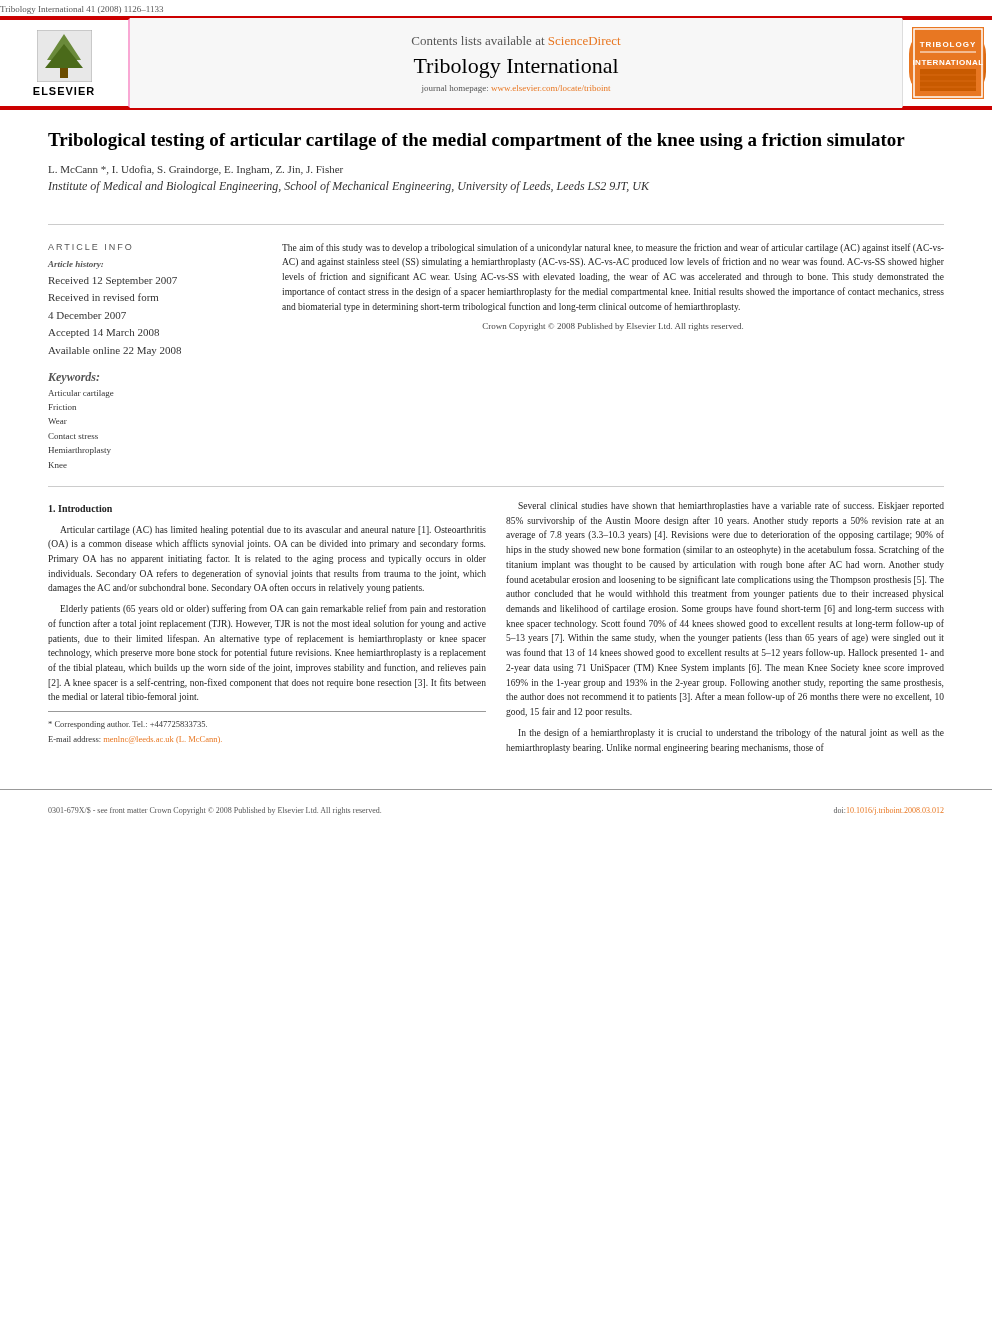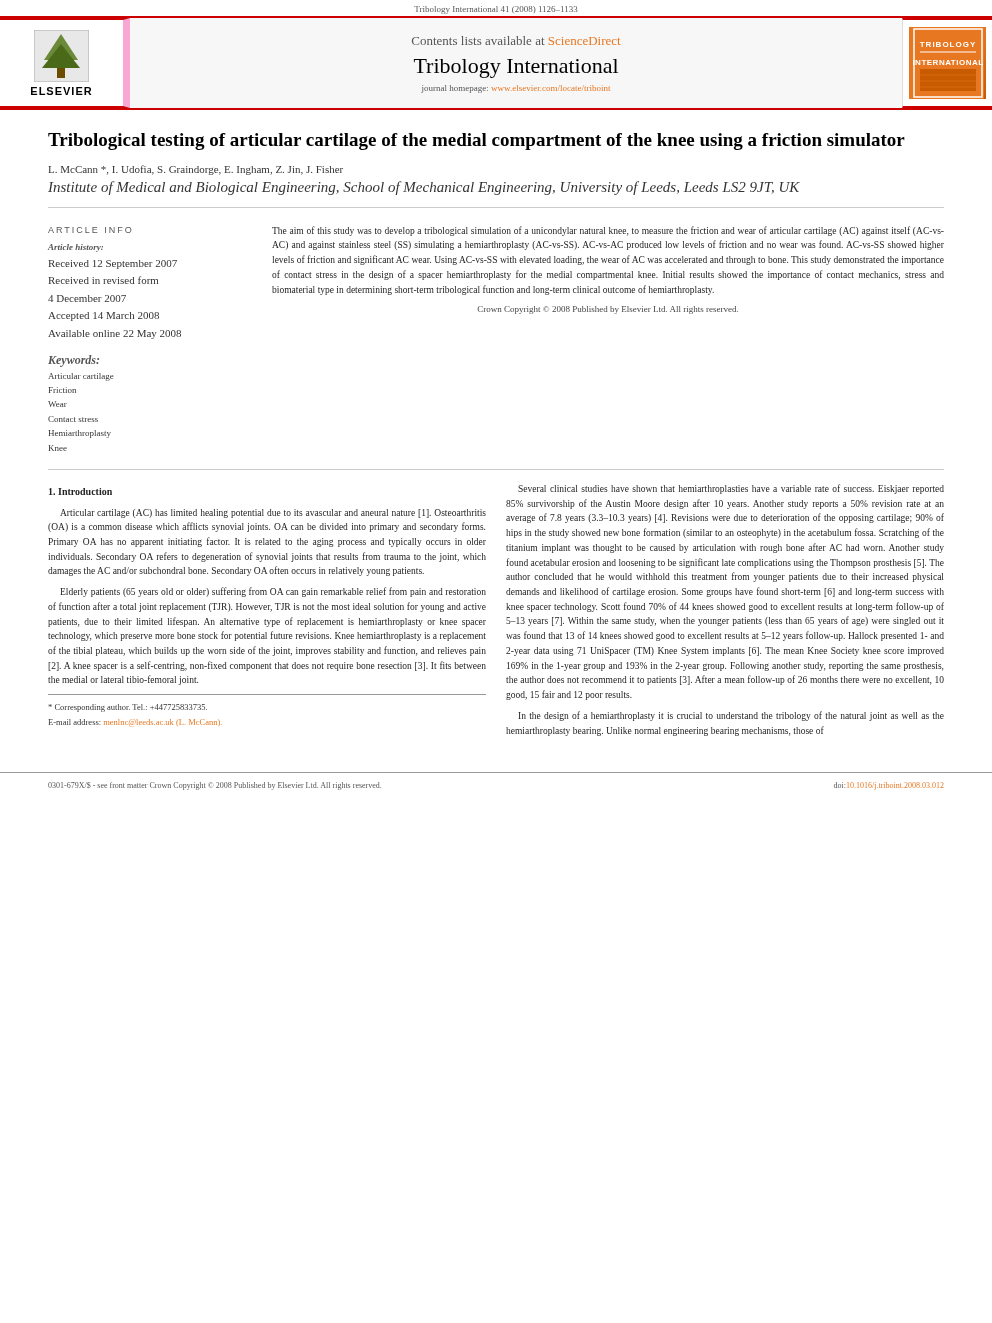--- a/index.html
+++ b/index.html
@@ -7,21 +7,20 @@
       background: #fff;
       font-family: "Times New Roman", Times, serif;
       font-size: 10px;
       color: #000;
       width: 992px;
       min-height: 1323px;
     }
 
     
     .top-bar {
-      text-align: center;
       font-size: 9px;
       color: #555;
       padding: 4px 0 2px;
       border-bottom: none;
     }
 
     
     .journal-header {
       display: flex;
       align-items: stretch;
@@ -29,21 +28,21 @@
       border-bottom: 2px solid #c00;
       margin: 0 0 0 0;
       min-height: 90px;
     }
     .journal-header .logo-left {
       width: 130px;
       display: flex;
       align-items: center;
       justify-content: center;
       padding: 6px;
-      border-right: 7px solid #f9a8d4;
+      border-right: 2px solid #f9a8d4;
     }
     .elsevier-logo {
       display: flex;
       flex-direction: column;
       align-items: center;
     }
     .elsevier-logo .elsevier-text {
       font-family: Arial, sans-serif;
       font-size: 11px;
       font-weight: bold;
@@ -102,20 +101,21 @@
       display: flex;
       flex-direction: column;
       align-items: center;
       justify-content: center;
       color: #fff;
       font-family: Arial, sans-serif;
       font-weight: bold;
       font-size: 9px;
       letter-spacing: 1px;
       text-align: center;
+      border-radius: 27px;
     }
 
     
     .article-main {
       padding: 18px 48px 18px 48px;
     }
 
     .article-title {
       font-size: 19px;
       font-weight: bold;
@@ -125,36 +125,36 @@
       color: #000;
     }
 
     .article-authors {
       font-size: 11px;
       color: #333;
       margin-bottom: 4px;
     }
 
     .article-affiliation {
-      font-size: 15px;
+      font-size: 12px;
       font-style: italic;
       color: #333;
-      margin-bottom: 11px;
+      margin-bottom: 30px;
     }
 
     .article-rule {
       border: none;
       border-top: 1px solid #ccc;
       margin: 8px 0;
     }
 
     
     .info-abstract {
       display: flex;
-      gap: 24px;
+      gap: 34px;
       margin-top: 16px;
       margin-bottom: 14px;
     }
 
     .article-info {
       width: 200px;
       min-width: 200px;
       font-size: 9px;
       line-height: 1.5;
     }
@@ -258,21 +258,21 @@
     }
     .footnotes a {
       color: #e87722;
       text-decoration: none;
     }
 
     
     .page-footer {
       border-top: 1px solid #999;
       margin-top: 10px;
-      padding: 8px 48px;
+      padding: 16px 48px;
       display: flex;
       justify-content: space-between;
       font-size: 8px;
       color: #555;
     }
     .page-footer a {
       color: #e87722;
       text-decoration: none;
     }
 

